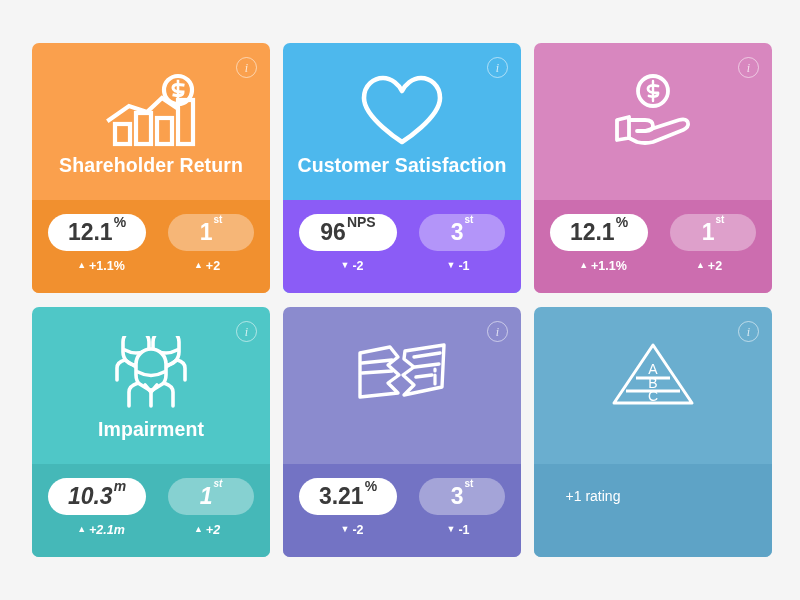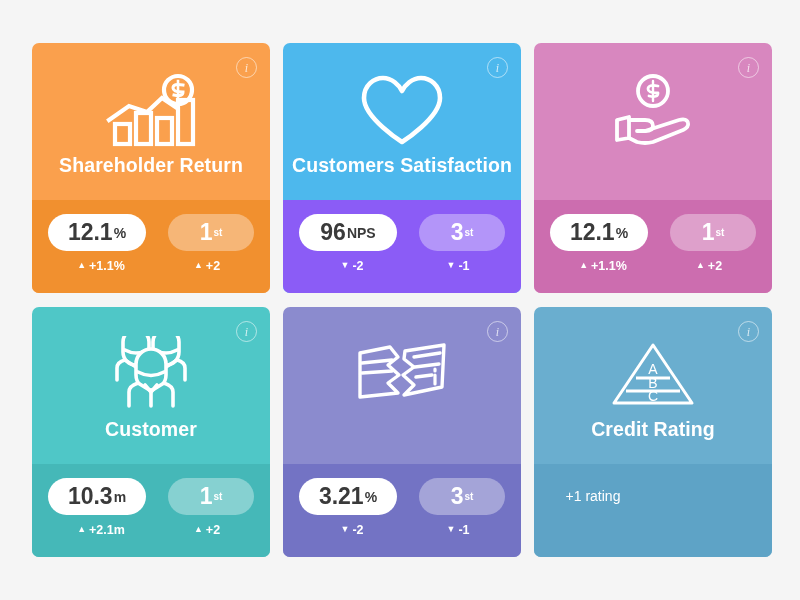--- a/index.html
+++ b/index.html
@@ -75,21 +75,21 @@
   .pill-row {
     display: flex;
     align-items: center;
     justify-content: space-between;
     height: 37px;
   }
   .pill {
     height: 37px;
     border-radius: 19px;
     display: flex;
-    align-items: center;
+    align-items: flex-start;
     justify-content: center;
     padding: 0 14px;
     min-width: 98px;
   }
   .pill.value {
     background: #ffffff;
   }
   .pill.value .big {
     font-size: 23px;
     font-weight: bold;
@@ -196,21 +196,21 @@
   <div class="card" style="background:#4db8ed;">
     <div class="card-top">
       <div class="info-icon">
           <span>i</span>
         </div>
       <div class="card-icon">
         <svg width="92" height="76" viewBox="0 0 92 76" fill="none" stroke="#fff" stroke-width="4.6" stroke-linejoin="round">
           <path d="M46 70 C46 70 8 46 8 26 C8 13 18 6 27 6 C36 6 43 13 46 19 C49 13 56 6 65 6 C74 6 84 13 84 26 C84 46 46 70 46 70 Z"></path>
         </svg>
       </div>
-      <div class="card-title">Customers Satisfaction</div>
+      <div class="card-title">Customer Satisfaction</div>
     </div>
     <div class="card-bottom" style="background:#8b5cf6;">
       <div class="pill-row">
         <div class="pill value">
           <span class="big">96</span>
             <span class="unit">NPS</span>
         </div>
         <div class="pill rank">
           <span class="big">3</span>
             <span class="unit">st</span>
@@ -282,23 +282,23 @@
           <path d="M48 6 A13 13 0 0 1 74 6 L74 16 A13 13 0 0 1 48 16 Z"></path>
           <path d="M50 14 Q61 20 72 14"></path>
           <path d="M42 44 L42 32 Q42 26 50 24 L61 31 L72 24 Q80 26 80 32 L80 44"></path>
           <path d="M31 28 A14 14 0 0 1 61 28 L61 39 A14 14 0 0 1 31 39 Z" fill="#4fc7c7"></path>
           <path d="M33 36 Q46 43 59 36"></path>
           <path d="M24 70 L24 56 Q24 50 33 47 L46 55 L59 47 Q68 50 68 56 L68 70" fill="#4fc7c7"></path>
           <path d="M40 49 L46 56 L52 49"></path>
           <path d="M46 56 L46 70"></path>
         </svg>
       </div>
-      <div class="card-title">Customer</div>
-    </div>
-    <div class="card-bottom" style="background:#45b8b8;">
+      <div class="card-title">Impairment</div>
+    </div>
+    <div class="card-bottom" style="background:#45b8b8;font-style:italic;">
       <div class="pill-row">
         <div class="pill value">
           <span class="big">10.3</span>
             <span class="unit">m</span>
         </div>
         <div class="pill rank">
           <span class="big">1</span>
             <span class="unit">st</span>
         </div>
       </div>
@@ -366,21 +366,20 @@
       <div class="card-icon">
         <svg width="90" height="66" viewBox="0 0 90 66" fill="none" stroke="#fff" stroke-width="3" stroke-linejoin="round">
           <path d="M45 4 L84 62 L6 62 Z"></path>
           <path d="M28 37 L62 37"></path>
           <path d="M18 50 L72 50"></path>
           <text x="45" y="33" font-family="Liberation Sans, sans-serif" font-size="14" fill="#fff" stroke="none" text-anchor="middle">A</text>
           <text x="45" y="47" font-family="Liberation Sans, sans-serif" font-size="14" fill="#fff" stroke="none" text-anchor="middle">B</text>
           <text x="45" y="60" font-family="Liberation Sans, sans-serif" font-size="14" fill="#fff" stroke="none" text-anchor="middle">C</text>
         </svg>
       </div>
-      <div class="card-title">Credit Rating</div>
     </div>
     <div class="card-bottom" style="background:#5ea3c6;">
       <div class="pill-row">
         <div class="note">+1 rating</div>
       </div>
       <div class="delta-row">
         <div class="delta">
           <span class="arrow"></span>
           <span></span>
         </div>

